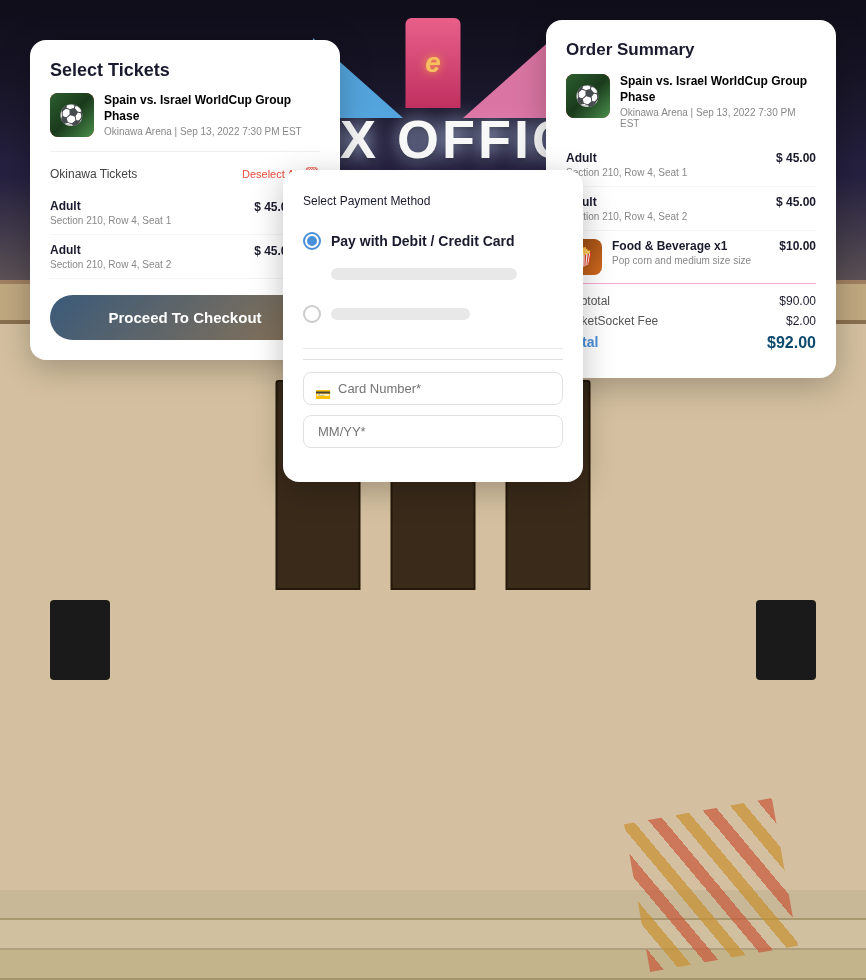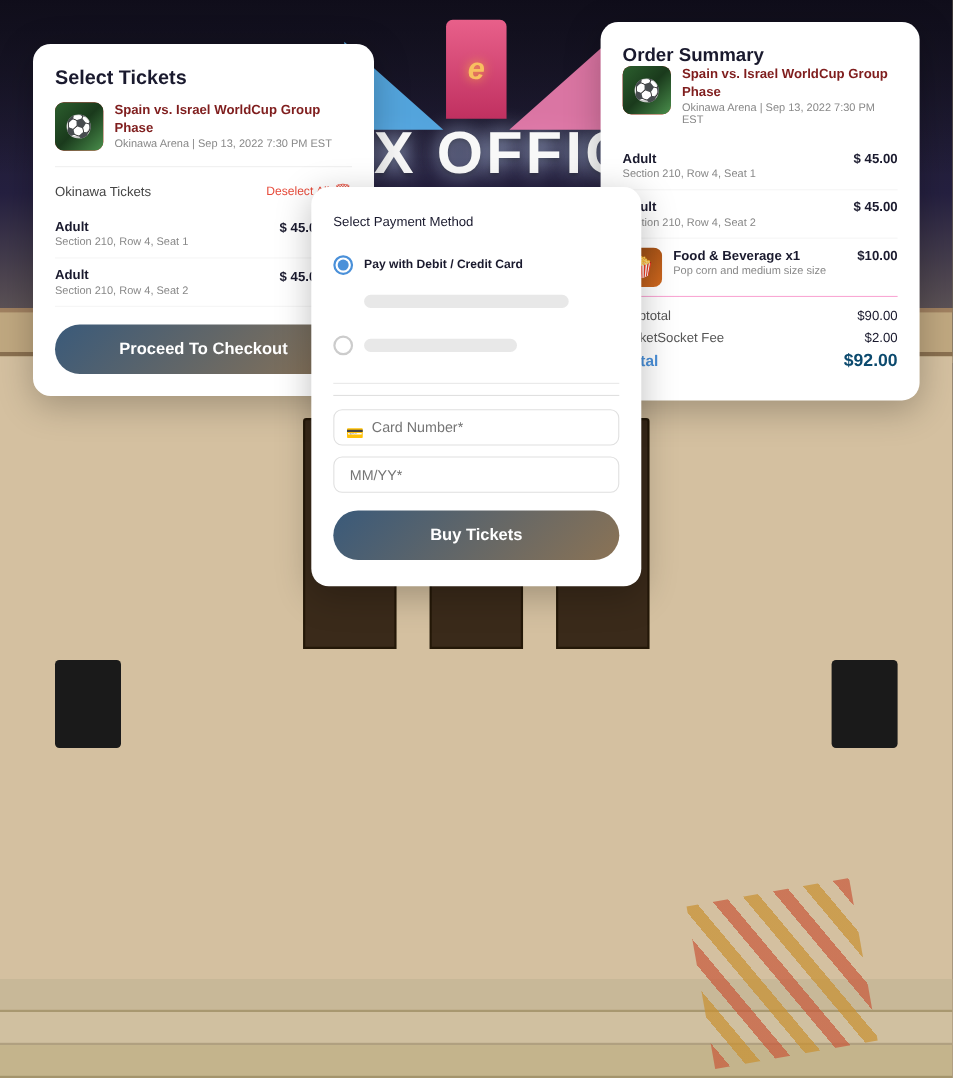--- a/index.html
+++ b/index.html
@@ -77,21 +77,21 @@
     }
 
     .thumb-food::after {
       content: '🍿';
       font-size: 18px;
     }
 
     .event-info h4 {
       font-size: 12px;
       font-weight: 700;
-      color: #7f1d1d;
+      color: #000000;
       line-height: 1.3;
     }
 
     .event-info p {
       font-size: 10px;
       color: #888;
       margin-top: 2px;
     }
 
     .tickets-header {
@@ -228,21 +228,21 @@
     .payment-option-bar.w80 { width: 80%; }
     .payment-option-bar.w60 { width: 60%; }
 
     .payment-divider {
       height: 1px;
       background: #e8e8e8;
       margin: 10px 0;
     }
 
     .payment-option-label {
-      font-size: 11px;
+      font-size: 14px;
       font-weight: 600;
       color: #1a1a2e;
     }
 
     .card-input {
       width: 100%;
       padding: 8px 14px;
       border: 1px solid #e0e0e0;
       border-radius: 8px;
       font-size: 13px;
@@ -283,21 +283,21 @@
       border-radius: 16px;
       padding: 20px;
       box-shadow: 0 8px 32px rgba(0,0,0,0.25);
       z-index: 10;
     }
 
     .order-summary-title {
       font-size: 17px;
       font-weight: 700;
       color: #1a1a2e;
-      margin-bottom: 0;
+      margin-bottom: 14px;
     }
 
     .order-event-row {
       display: flex;
       align-items: flex-start;
       gap: 10px;
       margin-bottom: 14px;
     }
 
     .order-item {
@@ -502,21 +502,20 @@
 
   <div style="position:relative;">
     <span style="position:absolute;left:12px;top:50%;transform:translateY(-50%);color:#999;font-size:13px;">💳</span>
     <input class="card-input" style="padding-left: 34px;" type="text" placeholder="Card Number*">
   </div>
 
   <div class="card-row">
     <input class="card-input" type="text" placeholder="MM/YY*" style="">
   </div>
 
-  <button class="btn-buy">Buy Tickets</button>
 </div>
 
 <div class="card-order-summary">
   <h2 class="order-summary-title">Order Summary</h2>
 
   <div class="order-event-row">
     <div class="event-thumbnail">
       <div class="thumb-soccer"></div>
     </div>
     <div class="event-info">

